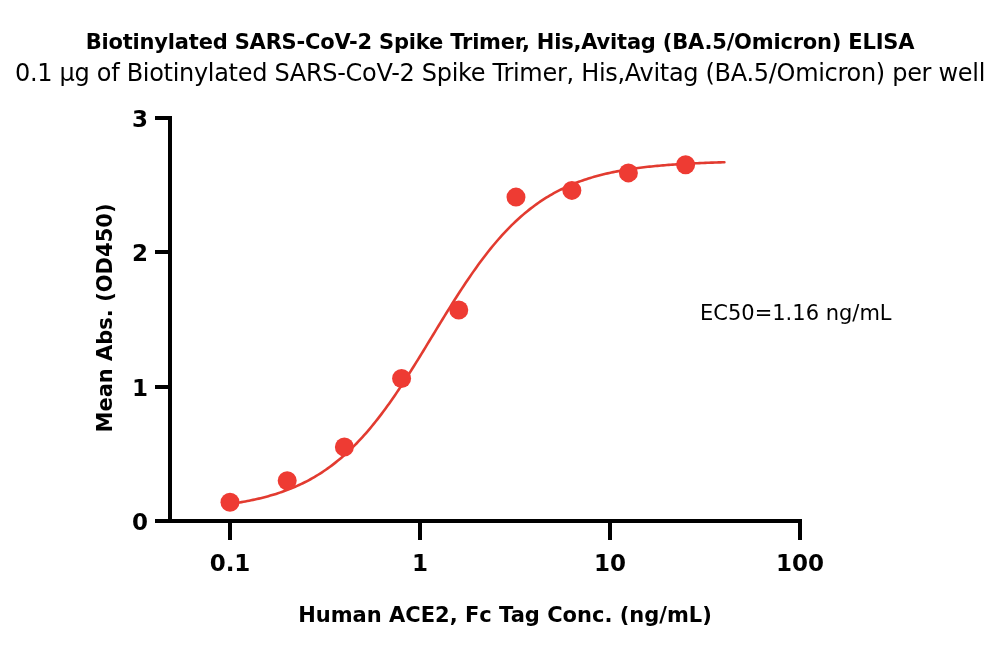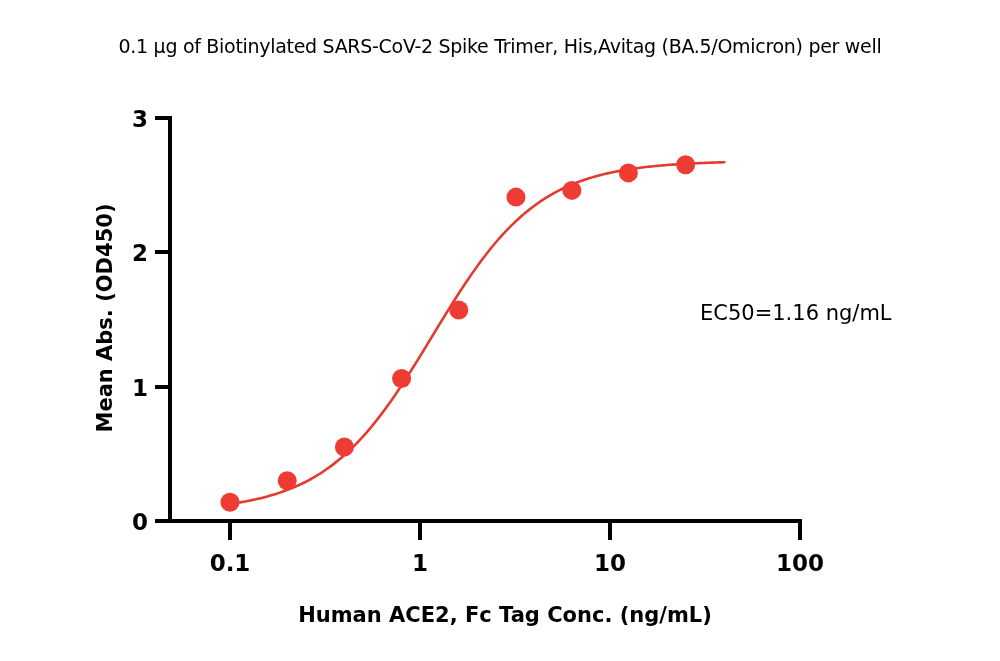--- a/index.html
+++ b/index.html
@@ -29,21 +29,21 @@
     text-align: center;
   }
   #chart-title {
     font-size: 21px;
     font-weight: bold;
     letter-spacing: -0.2px;
     line-height: 1.15;
     white-space: nowrap;
   }
   #chart-subtitle {
-    font-size: 19px;
+    font-size: 24px;
     font-weight: normal;
     letter-spacing: -0.3px;
     line-height: 1.2;
     margin-top: 5px;
     white-space: nowrap;
   }
   #plot-svg {
     position: absolute;
     top: 0;
     left: 0;
@@ -86,20 +86,21 @@
     fill: #ee3b33;
     stroke: none;
   }
 </style>
 </head>
 <body>
 
 <div id="figure">
 
   <div class="titles">
+    <div id="chart-title">Biotinylated SARS-CoV-2 Spike Trimer, His,Avitag (BA.5/Omicron) ELISA</div>
     <div id="chart-subtitle">0.1 µg of Biotinylated SARS-CoV-2 Spike Trimer, His,Avitag (BA.5/Omicron) per well</div>
   </div>
 
   <svg id="plot-svg" width="1000" height="661" viewBox="0 0 1000 661">
 
     <line class="axis-line" x1="170" y1="116" x2="170" y2="521"></line>
 
     <line class="axis-line" x1="168" y1="521" x2="802" y2="521"></line>
 
     <g>

